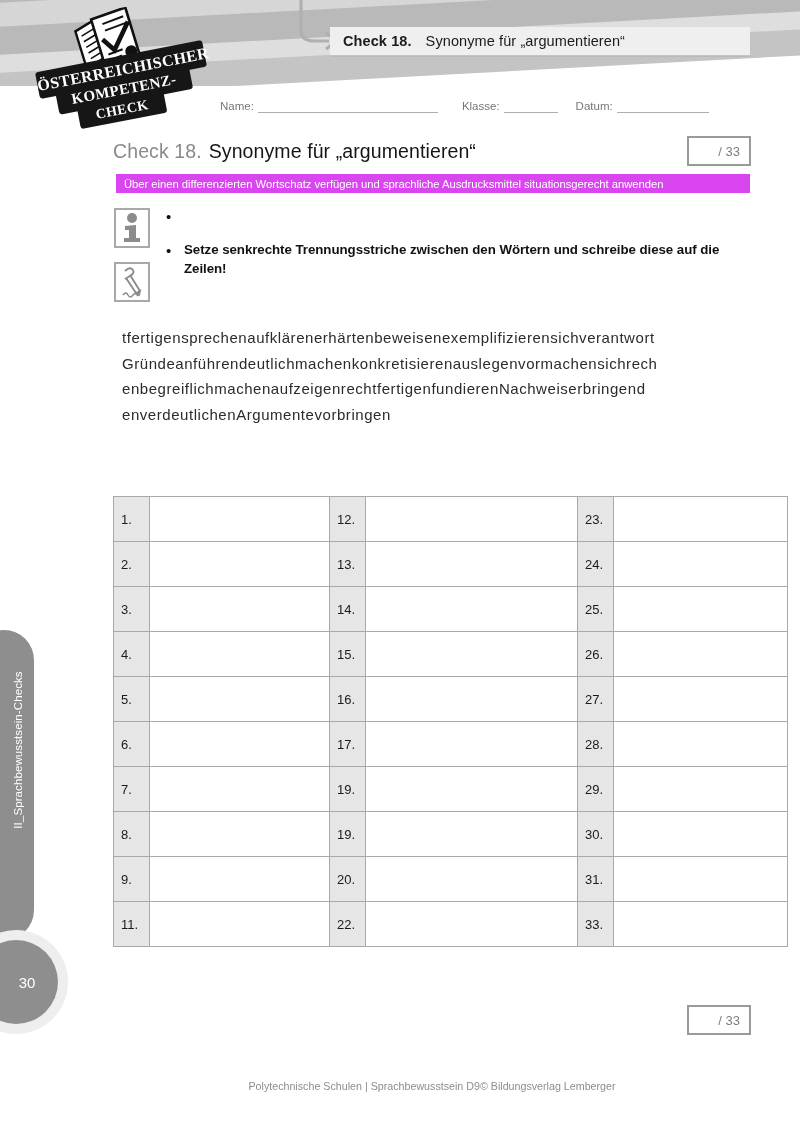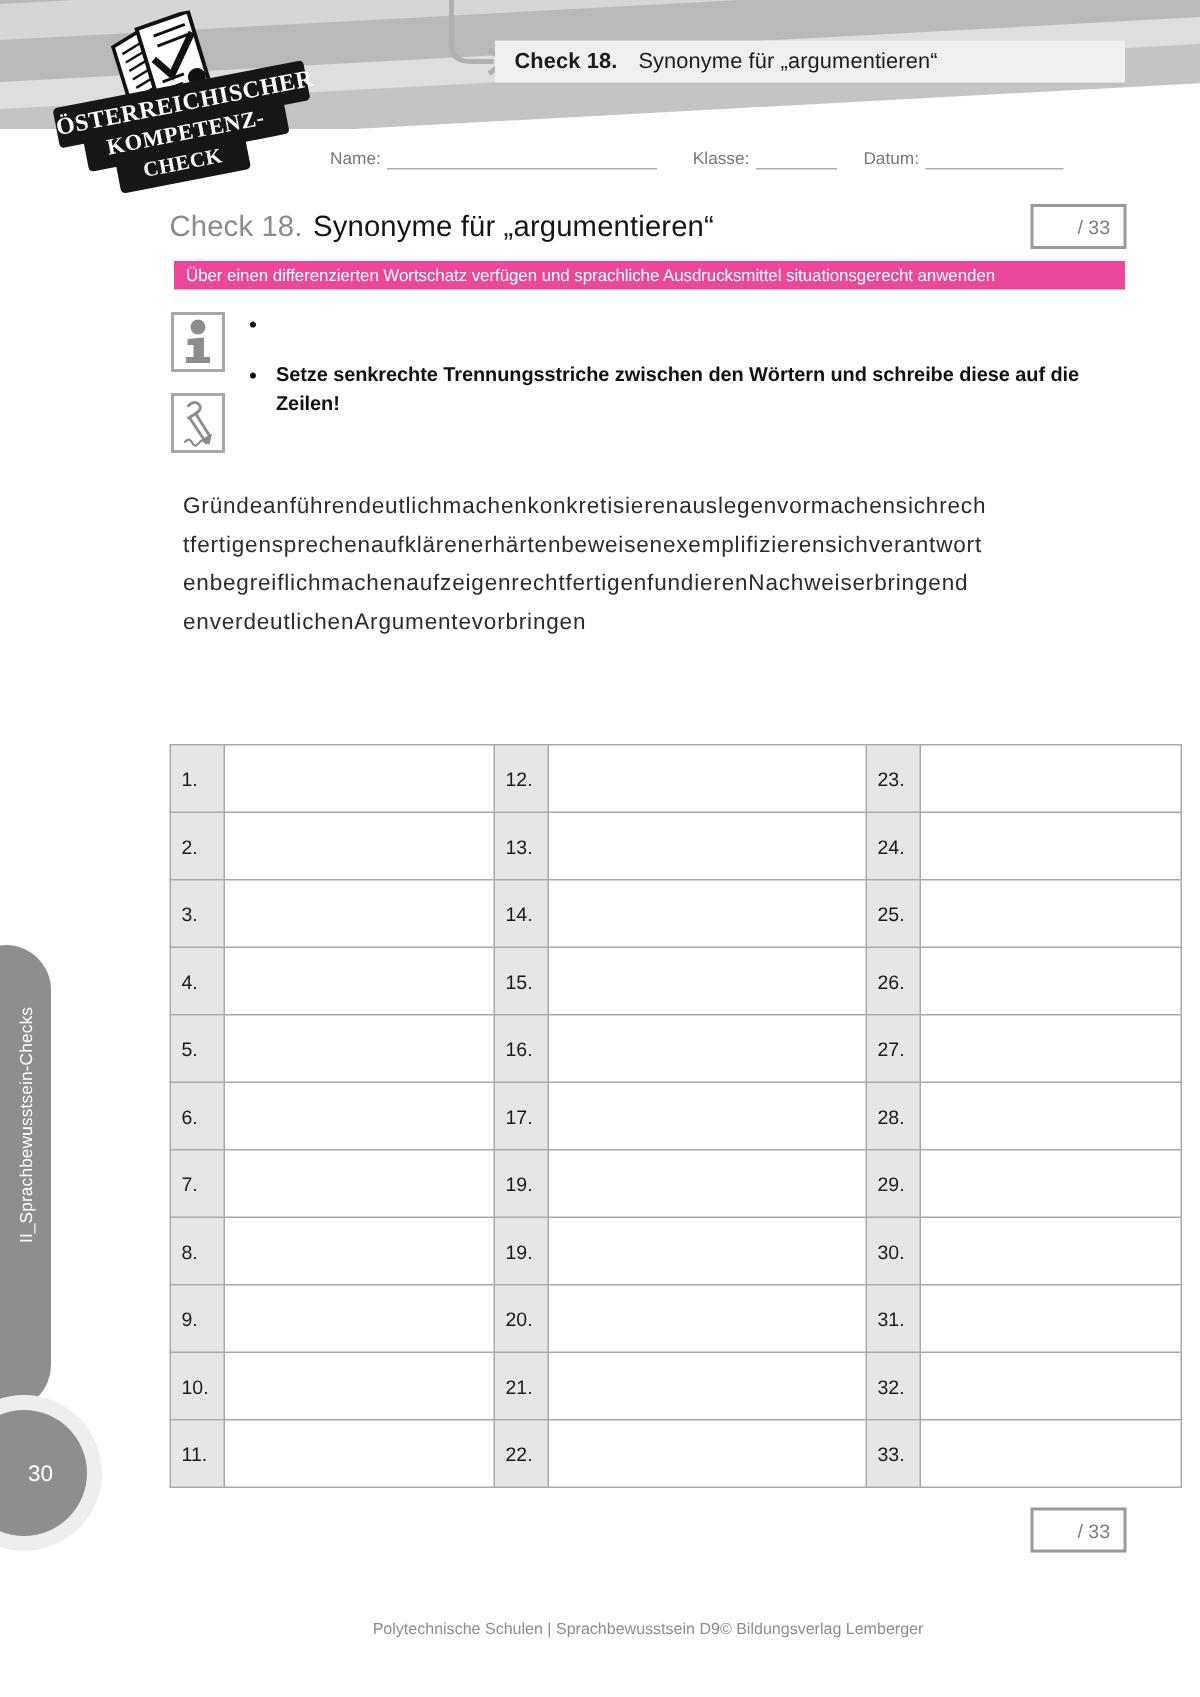--- a/index.html
+++ b/index.html
@@ -91,21 +91,21 @@
     border:2px solid #9a9a9a;background:#ffffff;
     display:flex;align-items:center;justify-content:flex-end;
     box-sizing:border-box;padding-right:9px;
     font-size:13px;color:#7e7e80;
   }
   .score-box.bottom{top:auto;bottom:96px;}
 
   
   .comp-bar{
     position:absolute;left:116px;top:174px;width:634px;height:19px;
-    background:#ec4899;color:#ffffff;
+    background:#d946ef;color:#ffffff;
     display:flex;align-items:center;box-sizing:border-box;padding-left:8px;
     font-size:11.3px;letter-spacing:-.05px;white-space:nowrap;
   }
 
   
   .icon-box{
     position:absolute;width:36px;height:40px;
     border:2px solid #a8a8a8;background:#ffffff;box-sizing:border-box;
   }
   .icon-info{left:114px;top:208px;}
@@ -283,22 +283,22 @@
   <div class="bullet-row">
     <span class="bullet-dot">•</span>
   </div>
   <div class="bullet-row">
     <span class="bullet-dot">•</span>
     <span class="bullet-txt">Setze senkrechte Trennungsstriche zwischen den Wörtern und schreibe diese auf die Zeilen!</span>
   </div>
 </div>
 
 <div class="word-block">
+  <span class="wline">tfertigensprechenaufklärenerhärtenbeweisenexemplifizierensichverantwort</span>
   <span class="wline">Gründeanführendeutlichmachenkonkretisierenauslegenvormachensichrech</span>
-  <span class="wline">tfertigensprechenaufklärenerhärtenbeweisenexemplifizierensichverantwort</span>
   <span class="wline">enbegreiflichmachenaufzeigenrechtfertigenfundierenNachweiserbringend</span>
   <span class="wline">enverdeutlichenArgumentevorbringen</span>
 </div>
 
 <table class="grid">
   <colgroup>
     <col class="c-n">
       <col class="c-w1">
       <col class="c-n">
       <col class="c-w2">
@@ -372,28 +372,20 @@
       </tr>
       <tr>
         <td class="num">9.</td>
         <td class="blank"></td>
         <td class="num">20.</td>
         <td class="blank"></td>
         <td class="num">31.</td>
         <td class="blank"></td>
       </tr>
       <tr>
-        <td class="num">10.</td>
-        <td class="blank"></td>
-        <td class="num">21.</td>
-        <td class="blank"></td>
-        <td class="num">32.</td>
-        <td class="blank"></td>
-      </tr>
-      <tr>
         <td class="num">11.</td>
         <td class="blank"></td>
         <td class="num">22.</td>
         <td class="blank"></td>
         <td class="num">33.</td>
         <td class="blank"></td>
       </tr>
     </tbody>
 </table>
 

